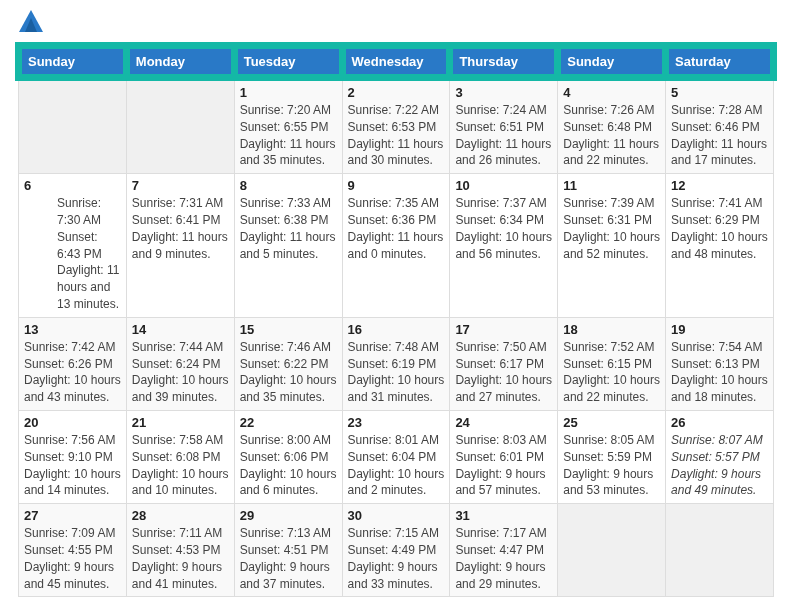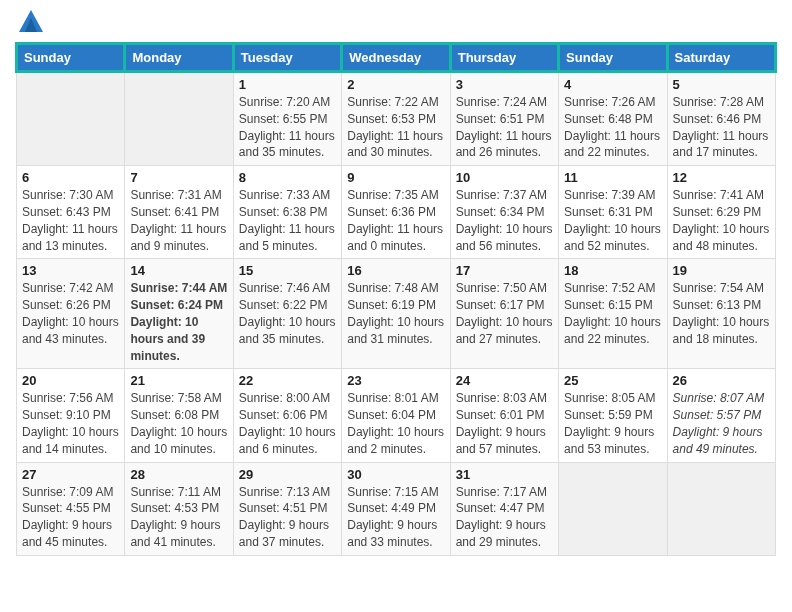--- a/index.html
+++ b/index.html
@@ -61,21 +61,21 @@
       border-collapse: collapse;
       table-layout: fixed;
     }
     .calendar-table th {
       background-color: #2979c7;
       color: #fff;
       text-align: left;
       padding: 5px 6px;
       font-size: 13px;
       font-weight: bold;
-      border: 3px solid #14b8a6;
+      border: 7px solid #14b8a6;
     }
     .calendar-table td {
       vertical-align: top;
       border: 1px solid #ddd;
       padding: 4px 5px;
       font-size: 10.5px;
       color: #333;
       height: 78px;
       background: #fff;
     }
@@ -169,21 +169,21 @@
           <td>
             <span class="day-number">5</span>
             <div class="day-info" style="white-space: pre-line;">Sunrise: 7:28 AM
 Sunset: 6:46 PM
 Daylight: 11 hours and 17 minutes.</div>
           </td>
         </tr>
         <tr>
           <td>
             <span class="day-number">6</span>
-            <div class="day-info" style="white-space: pre-line;">Sunrise: 7:30 AM
+            <div class="day-info" style="white-space: pre-line; margin-left: 33px;">Sunrise: 7:30 AM
 Sunset: 6:43 PM
 Daylight: 11 hours and 13 minutes.</div>
           </td>
           <td>
             <span class="day-number">7</span>
             <div class="day-info" style="white-space: pre-line;">Sunrise: 7:31 AM
 Sunset: 6:41 PM
 Daylight: 11 hours and 9 minutes.</div>
           </td>
           <td>
@@ -219,21 +219,21 @@
         </tr>
         <tr>
           <td>
             <span class="day-number">13</span>
             <div class="day-info" style="white-space: pre-line;">Sunrise: 7:42 AM
 Sunset: 6:26 PM
 Daylight: 10 hours and 43 minutes.</div>
           </td>
           <td>
             <span class="day-number">14</span>
-            <div class="day-info" style="white-space: pre-line; font-weight: bold;">Sunrise: 7:44 AM
+            <div class="day-info" style="white-space: pre-line;">Sunrise: 7:44 AM
 Sunset: 6:24 PM
 Daylight: 10 hours and 39 minutes.</div>
           </td>
           <td>
             <span class="day-number">15</span>
             <div class="day-info" style="white-space: pre-line;">Sunrise: 7:46 AM
 Sunset: 6:22 PM
 Daylight: 10 hours and 35 minutes.</div>
           </td>
           <td>

